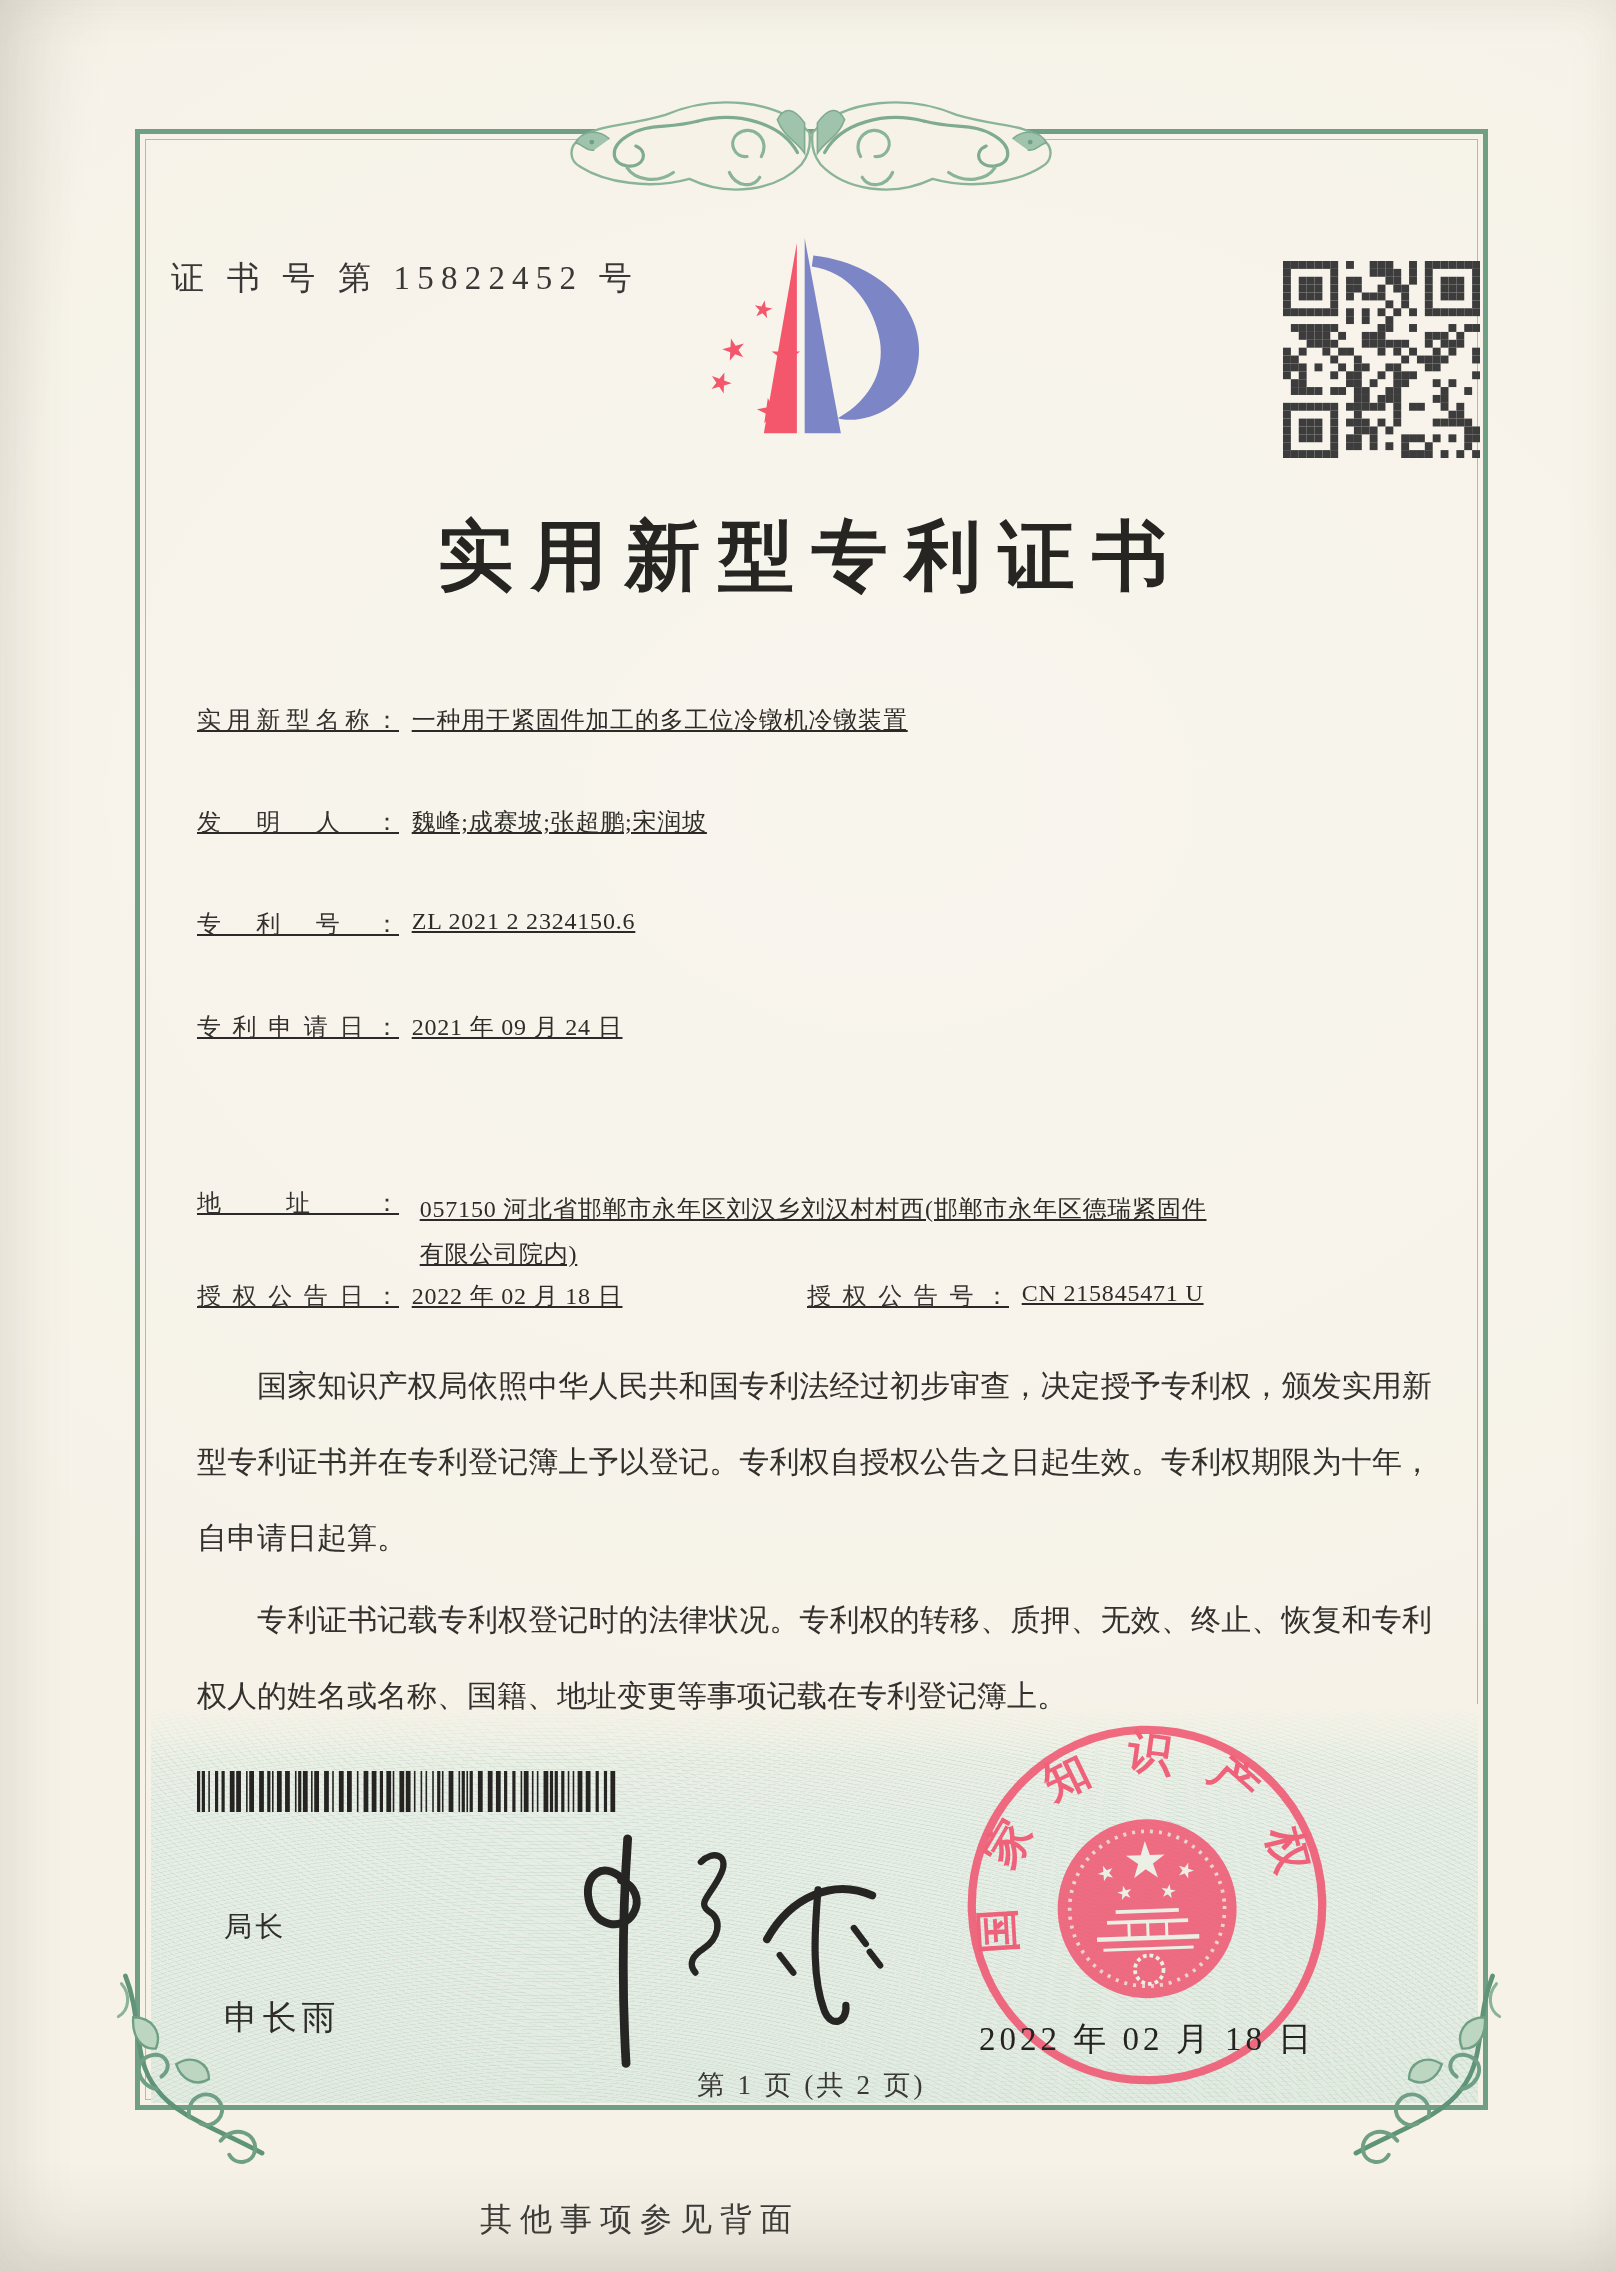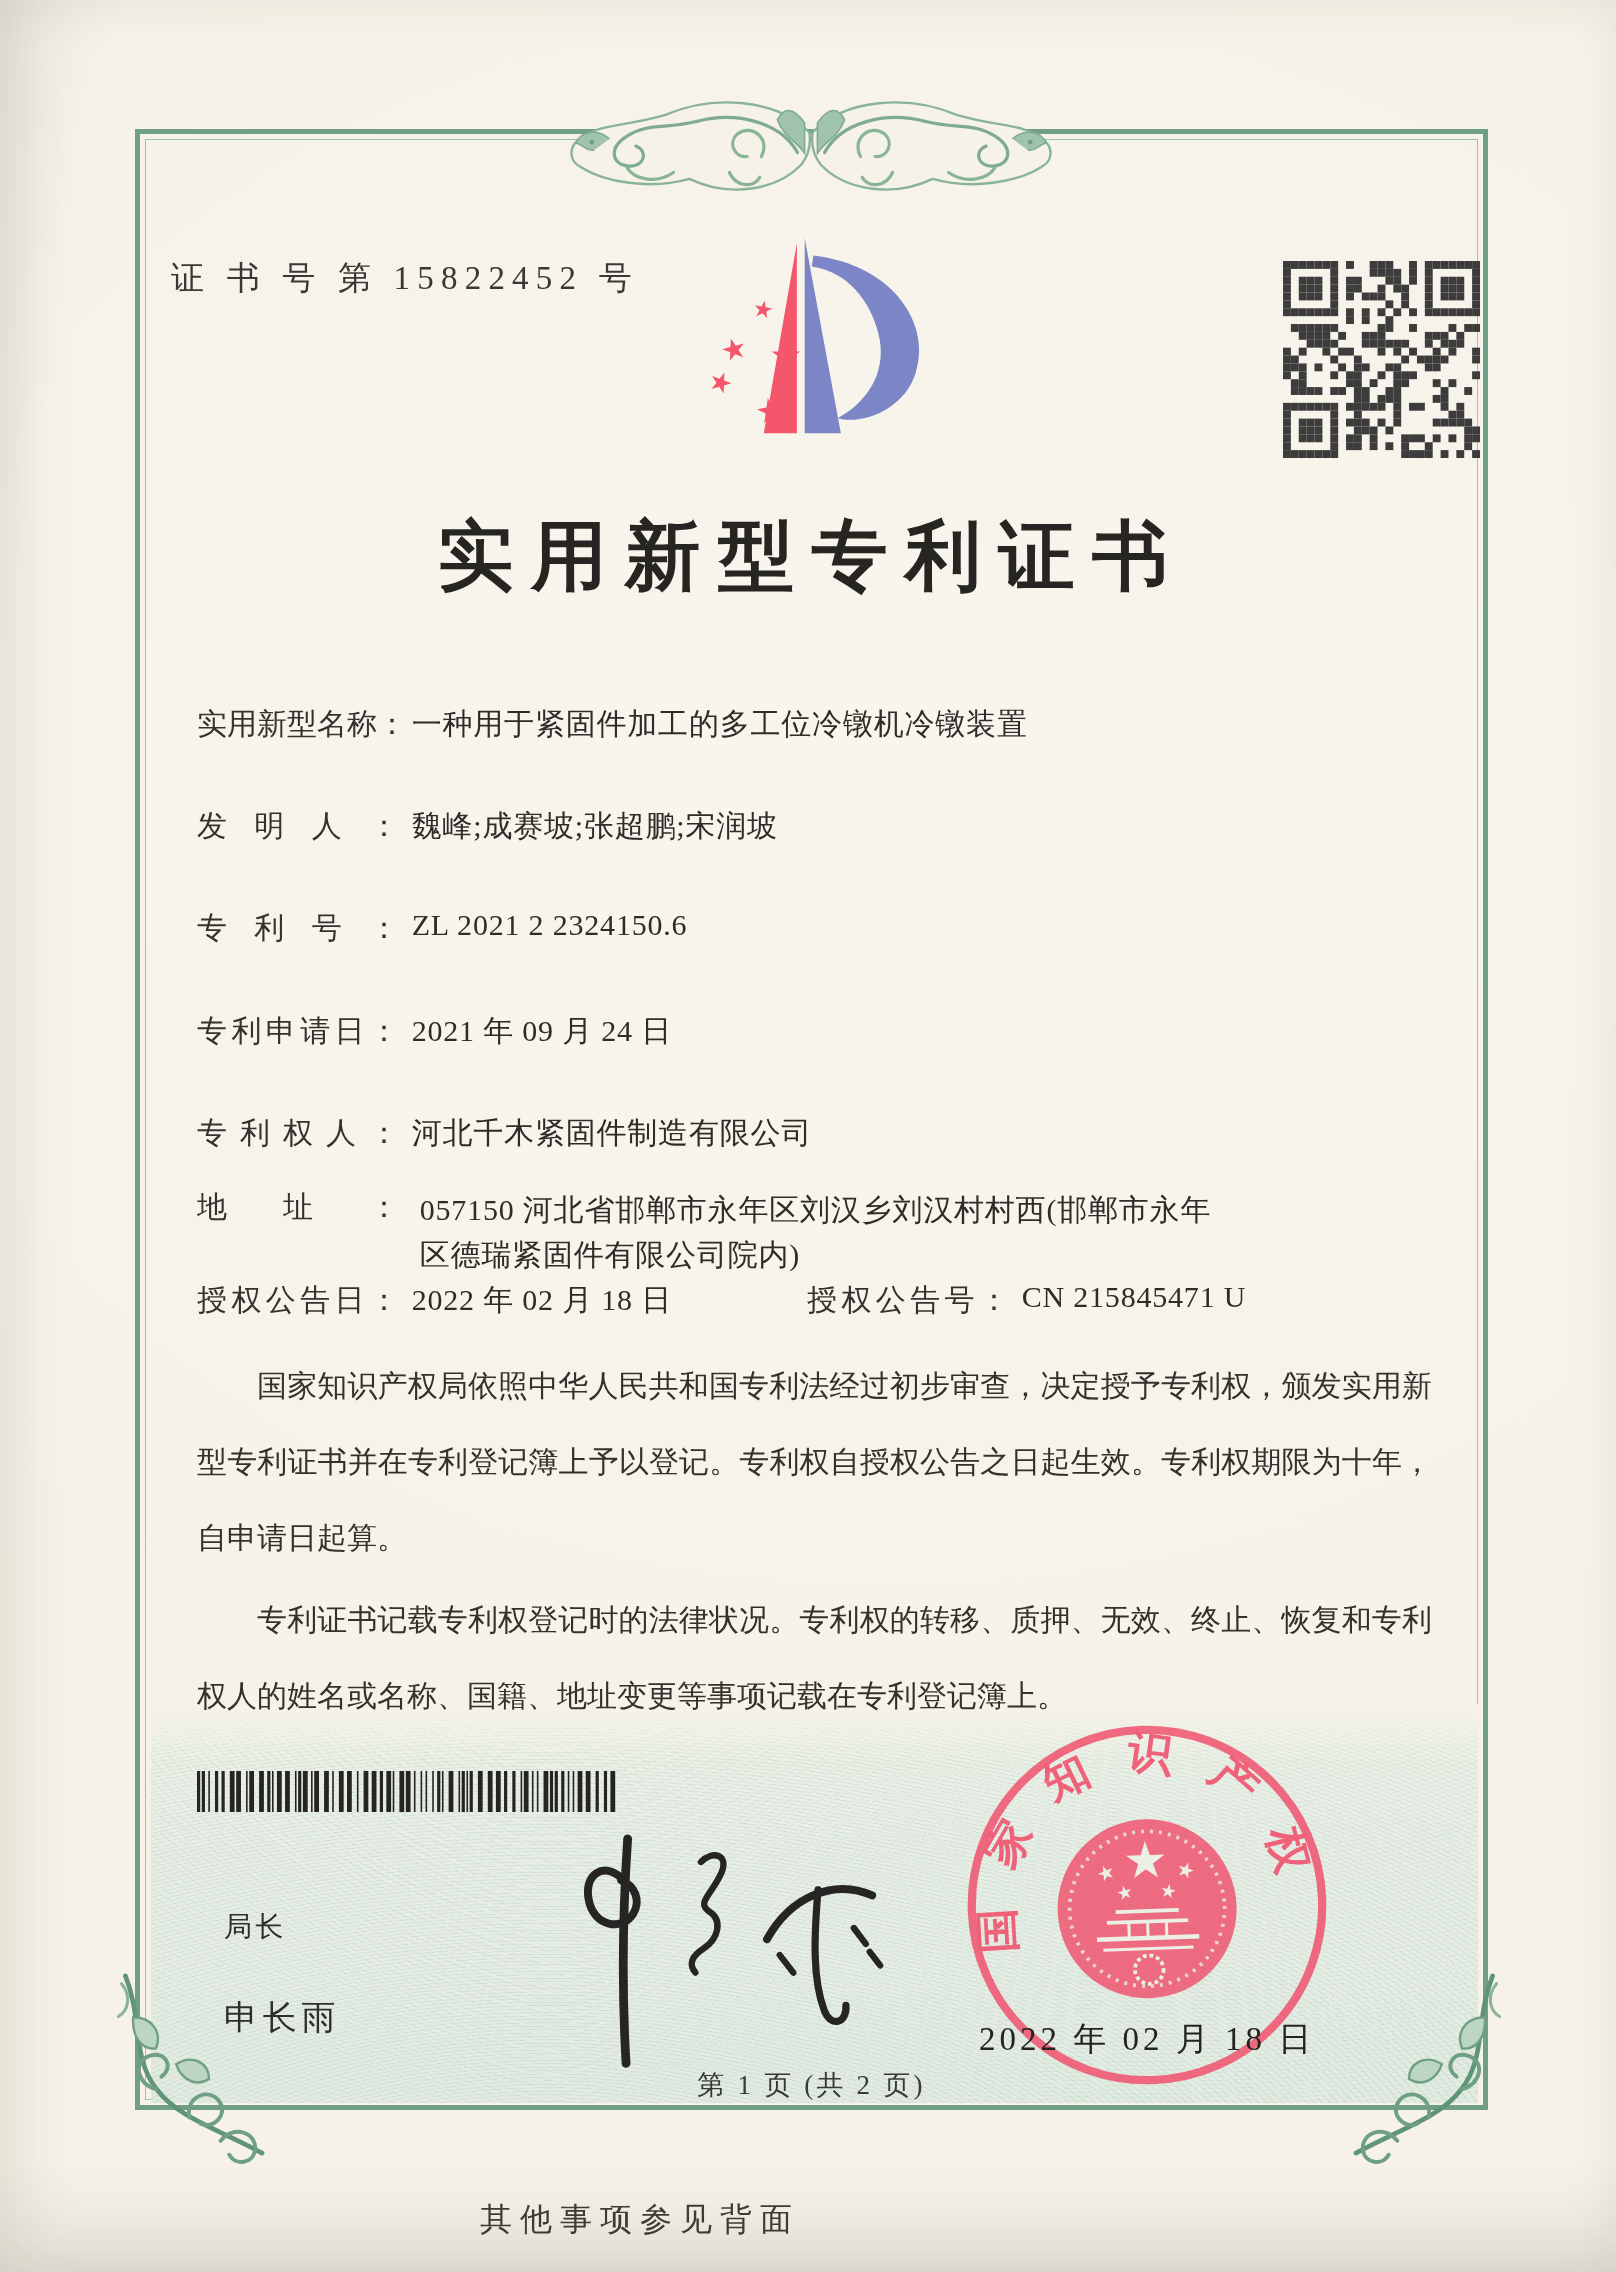--- a/index.html
+++ b/index.html
@@ -49,21 +49,21 @@
     position:absolute;left:171px;top:256px;font-size:33px;letter-spacing:7.2px;z-index:2;
     color:#3a3836;
   }
   .logo{position:absolute;left:683px;top:232px;width:256px;height:220px;z-index:2;}
   .qr{position:absolute;left:1283px;top:261px;width:197px;height:197px;z-index:2;}
   .title{
     position:absolute;left:135px;top:506px;width:1353px;text-align:center;
     font-size:76px;font-weight:bold;letter-spacing:17.5px;z-index:2;color:#262522;
   }
   
-  .field-row{position:absolute;left:197px;display:flex;font-size:30px;z-index:2;white-space:nowrap;}
+  .field-row{position:absolute;left:197px;display:flex;font-size:24px;z-index:2;white-space:nowrap;text-decoration:underline;}
   .flabel{
     display:inline-block;width:202px;flex:none;text-align:justify;text-align-last:justify;
     margin-right:12.7px;color:#34322f;
   }
   .fvalue{color:#2e2c29;letter-spacing:0.8px;}
   .row-name{top:704px;}
   .row-inventor{top:806px;justify-content:center;}
   .row-patentno{top:908px;}
   .row-filing{top:1011px;}
   .row-patentee{top:1113px;}
@@ -478,24 +478,20 @@
     <span class="fvalue">魏峰;成赛坡;张超鹏;宋润坡</span>
   </div>
   <div class="field-row row-patentno">
     <span class="flabel">专利号：</span>
     <span class="fvalue">ZL 2021 2 2324150.6</span>
   </div>
   <div class="field-row row-filing">
     <span class="flabel">专利申请日：</span>
     <span class="fvalue">2021 年 09 月 24 日</span>
   </div>
-  <div class="field-row row-patentee">
-    <span class="flabel">专利权人：</span>
-    <span class="fvalue">河北千木紧固件制造有限公司</span>
-  </div>
   <div class="field-row row-address">
     <span class="flabel">地址：</span>
     <span class="fvalue">057150 河北省邯郸市永年区刘汉乡刘汉村村西(邯郸市永年区德瑞紧固件有限公司院内)</span>
   </div>
   <div class="field-row row-grant">
     <span class="grant-cell first">
       <span class="flabel">授权公告日：</span>
       <span class="fvalue">2022 年 02 月 18 日</span>
     </span>
     <span class="grant-cell">

